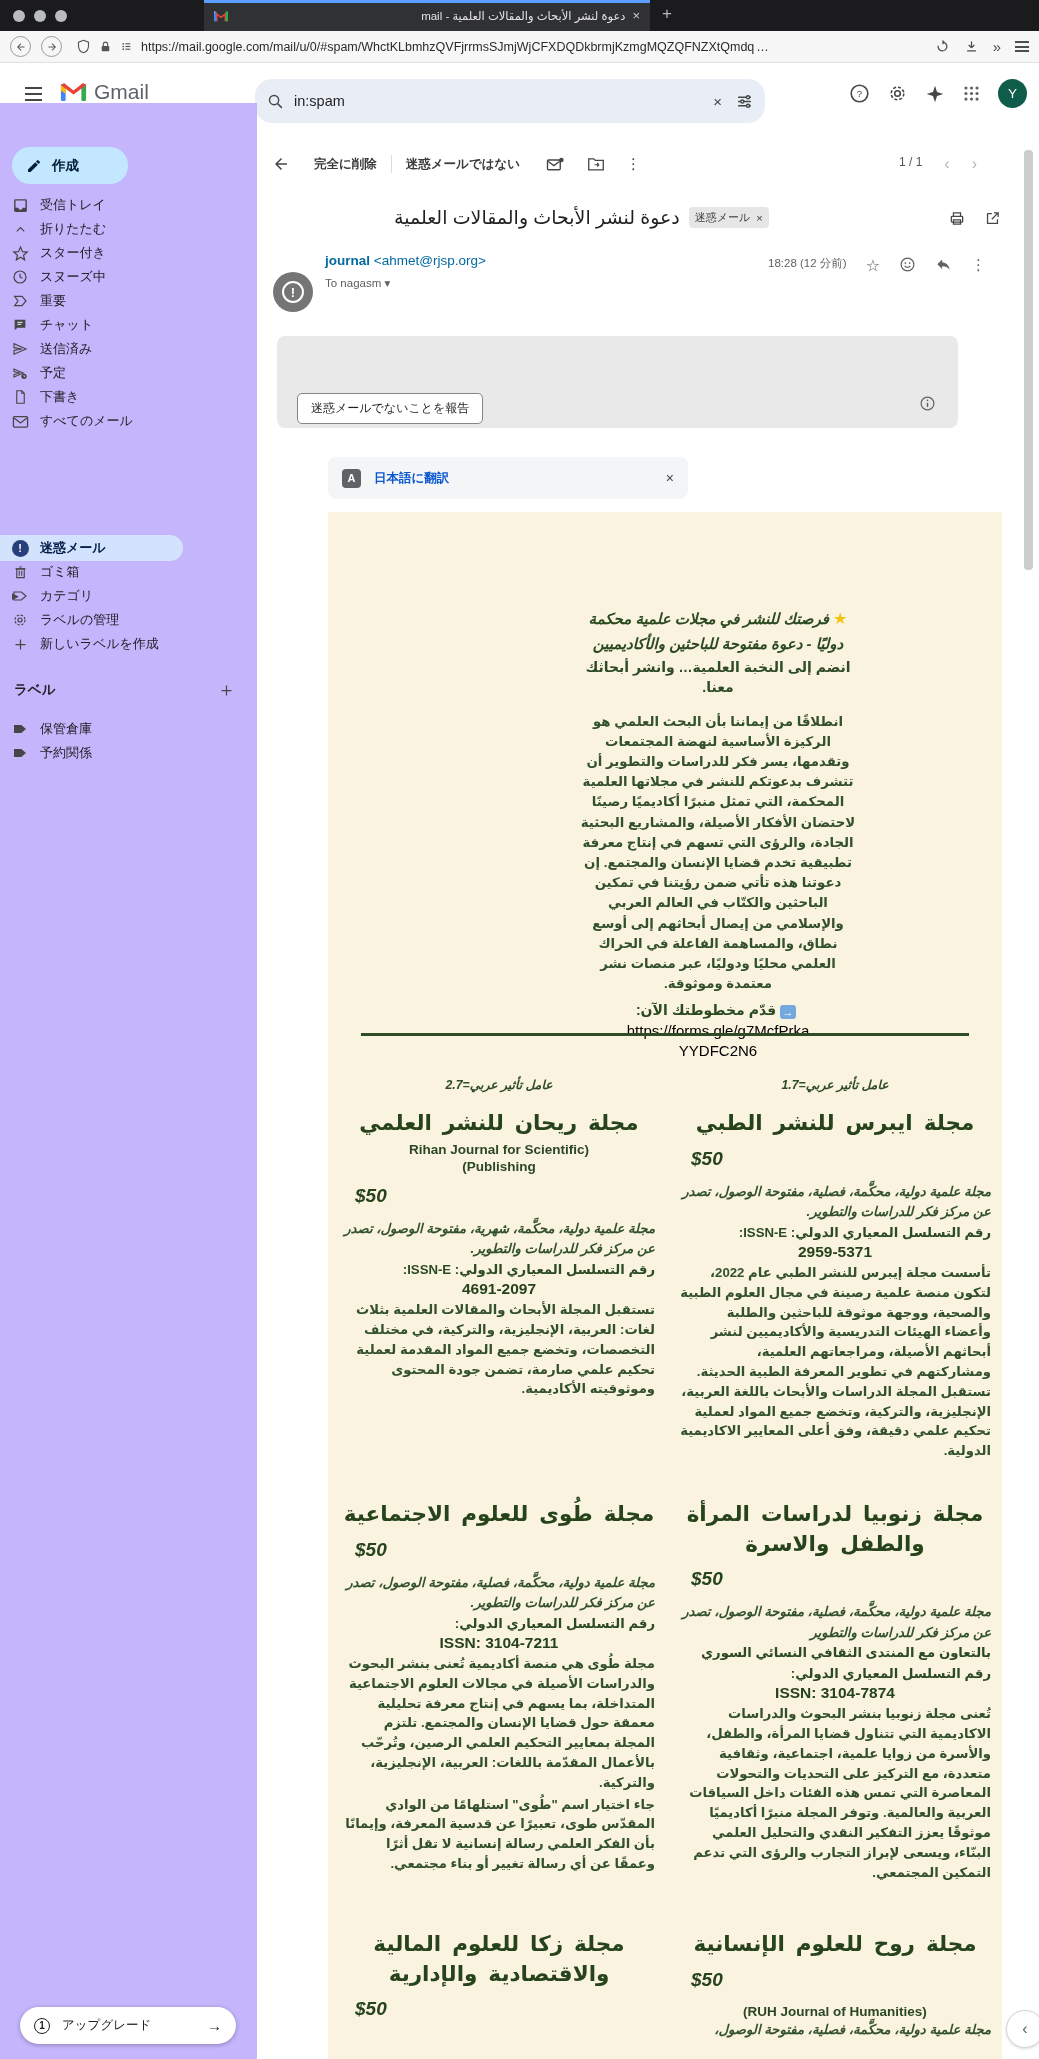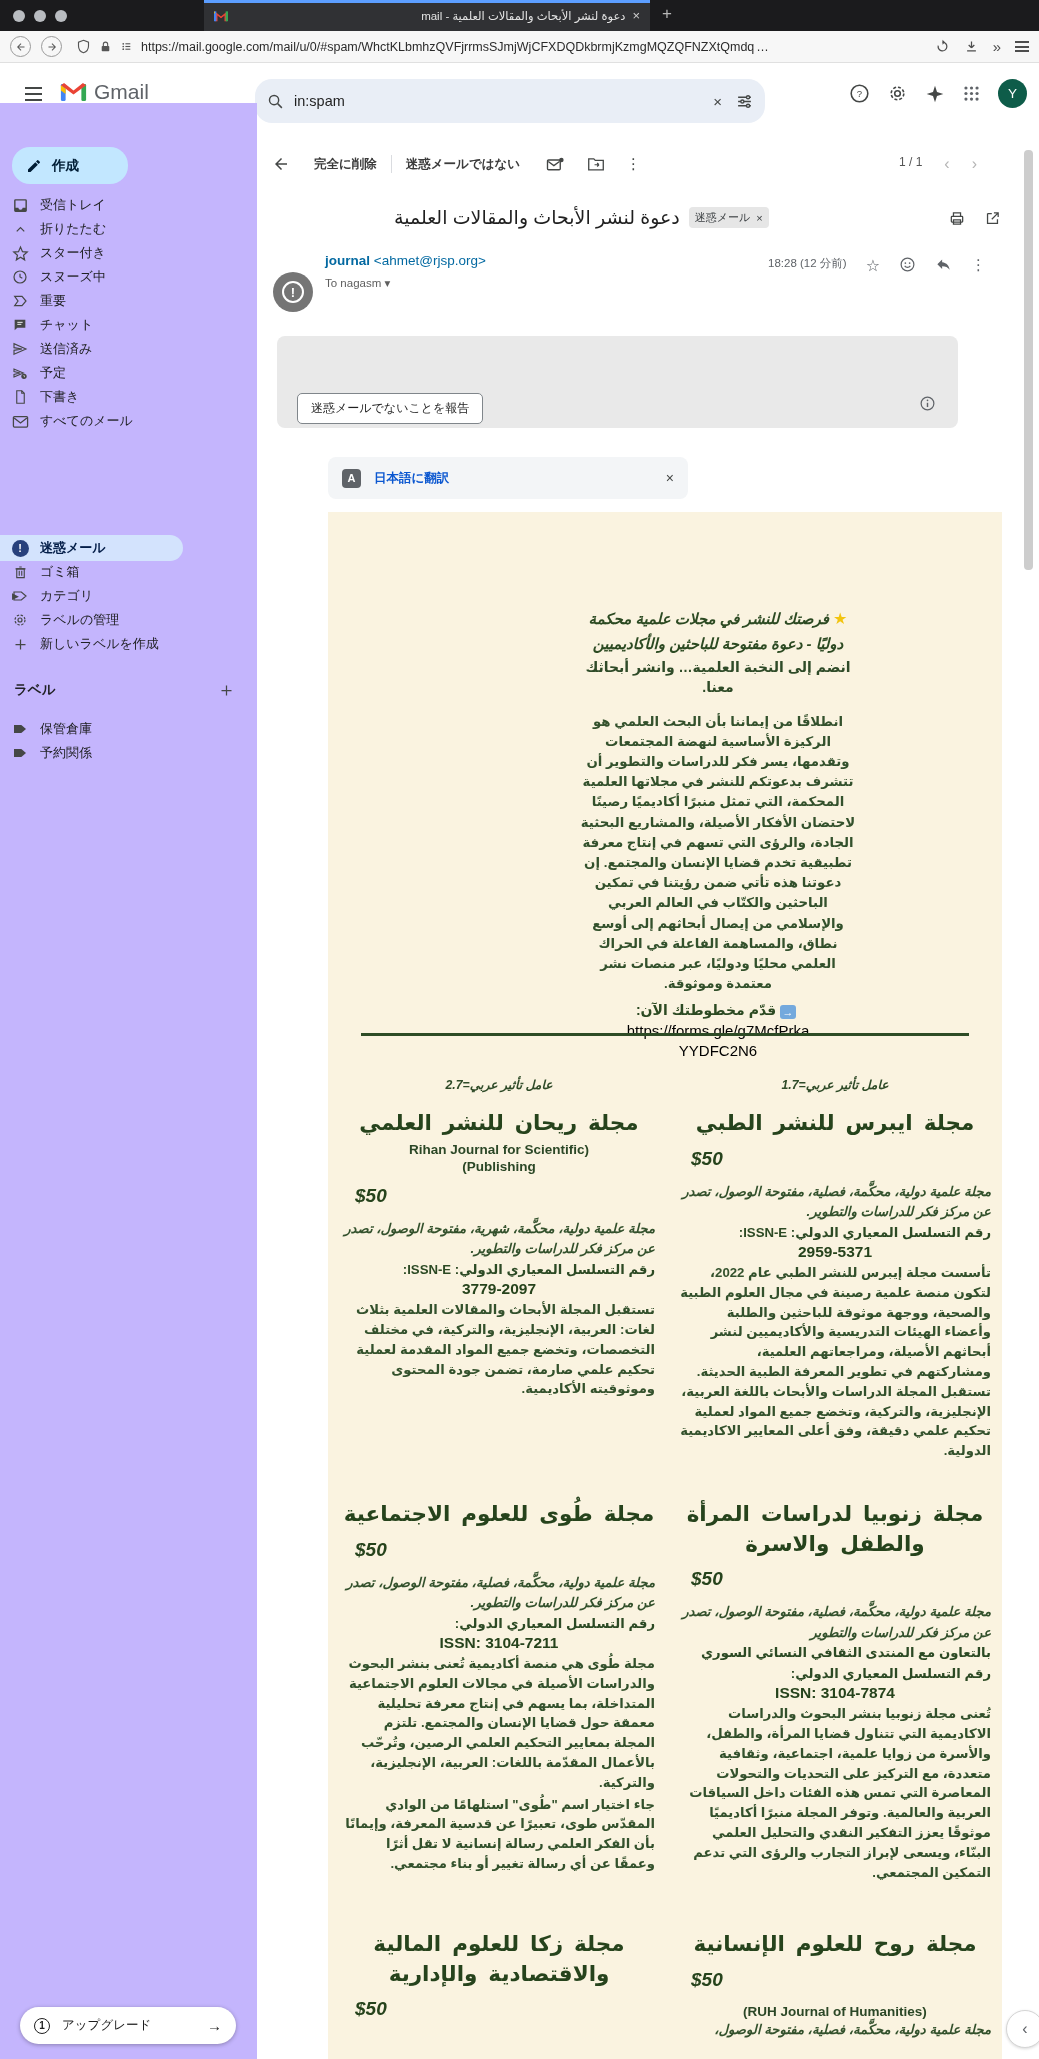--- a/index.html
+++ b/index.html
@@ -503,21 +503,21 @@
         <div class="jnum">2959-5371</div>
         <p class="jabout">تأسست مجلة إيبرس للنشر الطبي عام 2022، لتكون منصة علمية رصينة في مجال العلوم الطبية والصحية، ووجهة موثوقة للباحثين والطلبة وأعضاء الهيئات التدريسية والأكاديميين لنشر أبحاثهم الأصيلة، ومراجعاتهم العلمية، ومشاركتهم في تطوير المعرفة الطبية الحديثة. تستقبل المجلة الدراسات والأبحاث باللغة العربية، الإنجليزية، والتركية، وتخضع جميع المواد لعملية تحكيم علمي دقيقة، وفق أعلى المعايير الاكاديمية الدولية.</p>
       </div>
       <div>
         <div class="imp">عامل تأثير عربي=2.7</div>
         <h3 class="jtitle">مجلة ريحان للنشر العلمي</h3>
         <div class="jsub"><span>Rihan Journal for Scientific)</span><br><span>(Publishing</span></div>
         <div class="price">$50</div>
         <p class="jdesc">مجلة علمية دولية، محكَّمة، شهرية، مفتوحة الوصول، تصدر عن مركز فكر للدراسات والتطوير.</p>
         <p class="jissn">رقم التسلسل المعياري الدولي: ISSN-E:</p>
-        <div class="jnum">3779-2097</div>
+        <div class="jnum">4691-2097</div>
         <p class="jabout">تستقبل المجلة الأبحاث والمقالات العلمية بثلاث لغات: العربية، الإنجليزية، والتركية، في مختلف التخصصات، وتخضع جميع المواد المقدمة لعملية تحكيم علمي صارمة، تضمن جودة المحتوى وموثوقيته الأكاديمية.</p>
       </div>
     </div>
 
     <div class="jrow jrow2">
       <div>
         <h3 class="jtitle">مجلة زنوبيا لدراسات المرأة والطفل والاسرة</h3>
         <div class="price">$50</div>
         <p class="jdesc">مجلة علمية دولية، محكَّمة، فصلية، مفتوحة الوصول، تصدر عن مركز فكر للدراسات والتطوير</p>
         <p class="jpartner">بالتعاون مع المنتدى الثقافي النسائي السوري</p>

